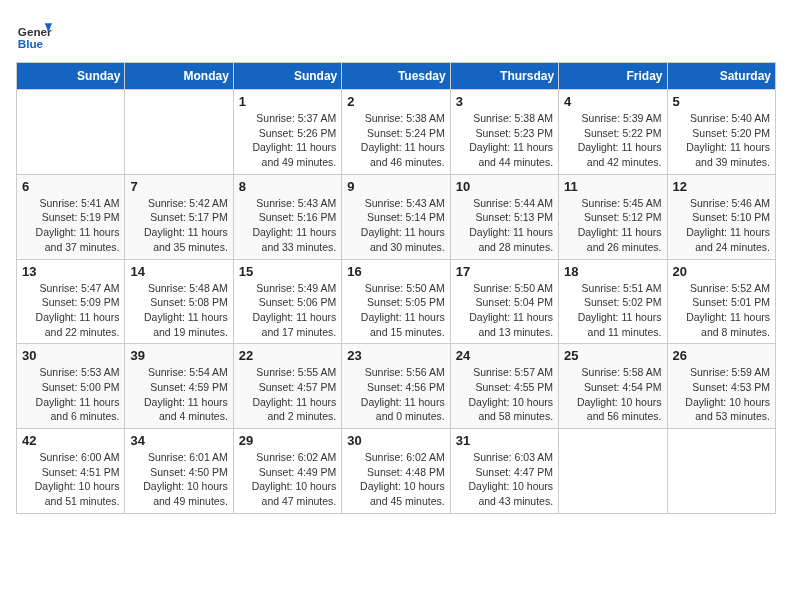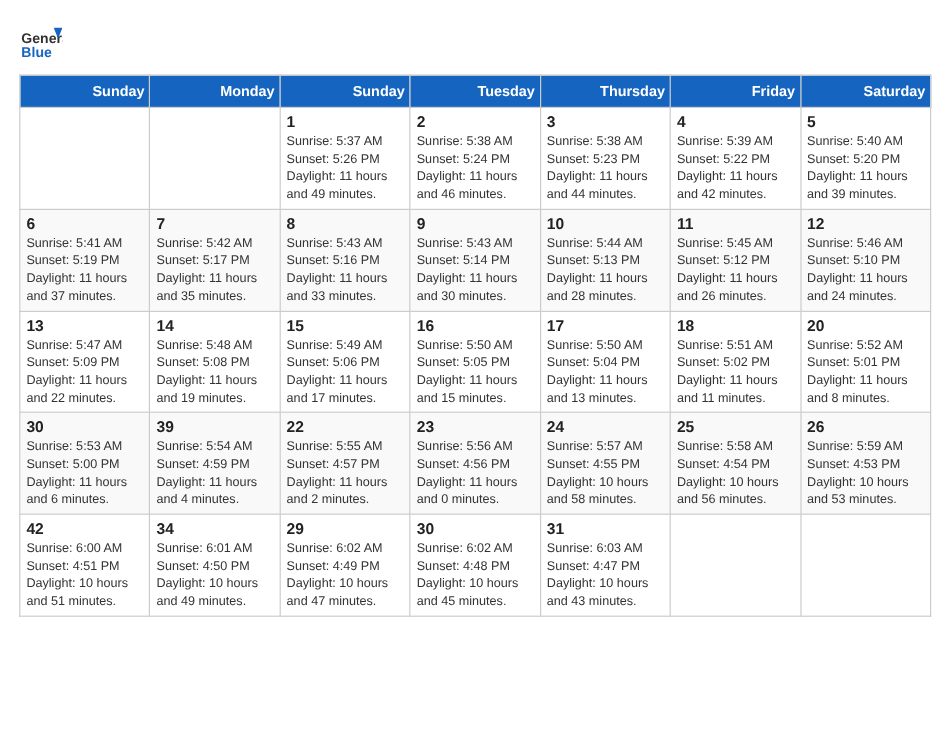--- a/index.html
+++ b/index.html
@@ -67,20 +67,21 @@
       font-size: 13px;
       font-weight: bold;
       color: #222;
       display: block;
       margin-bottom: 2px;
     }
     .day-info {
       color: #333;
       font-size: 10.5px;
       line-height: 1.4;
+      text-align: right;
     }
     .empty-cell {
       background: #fff !important;
     }
   </style>
 </head>
 <body>
 
 <div class="header">
   <div class="logo">

